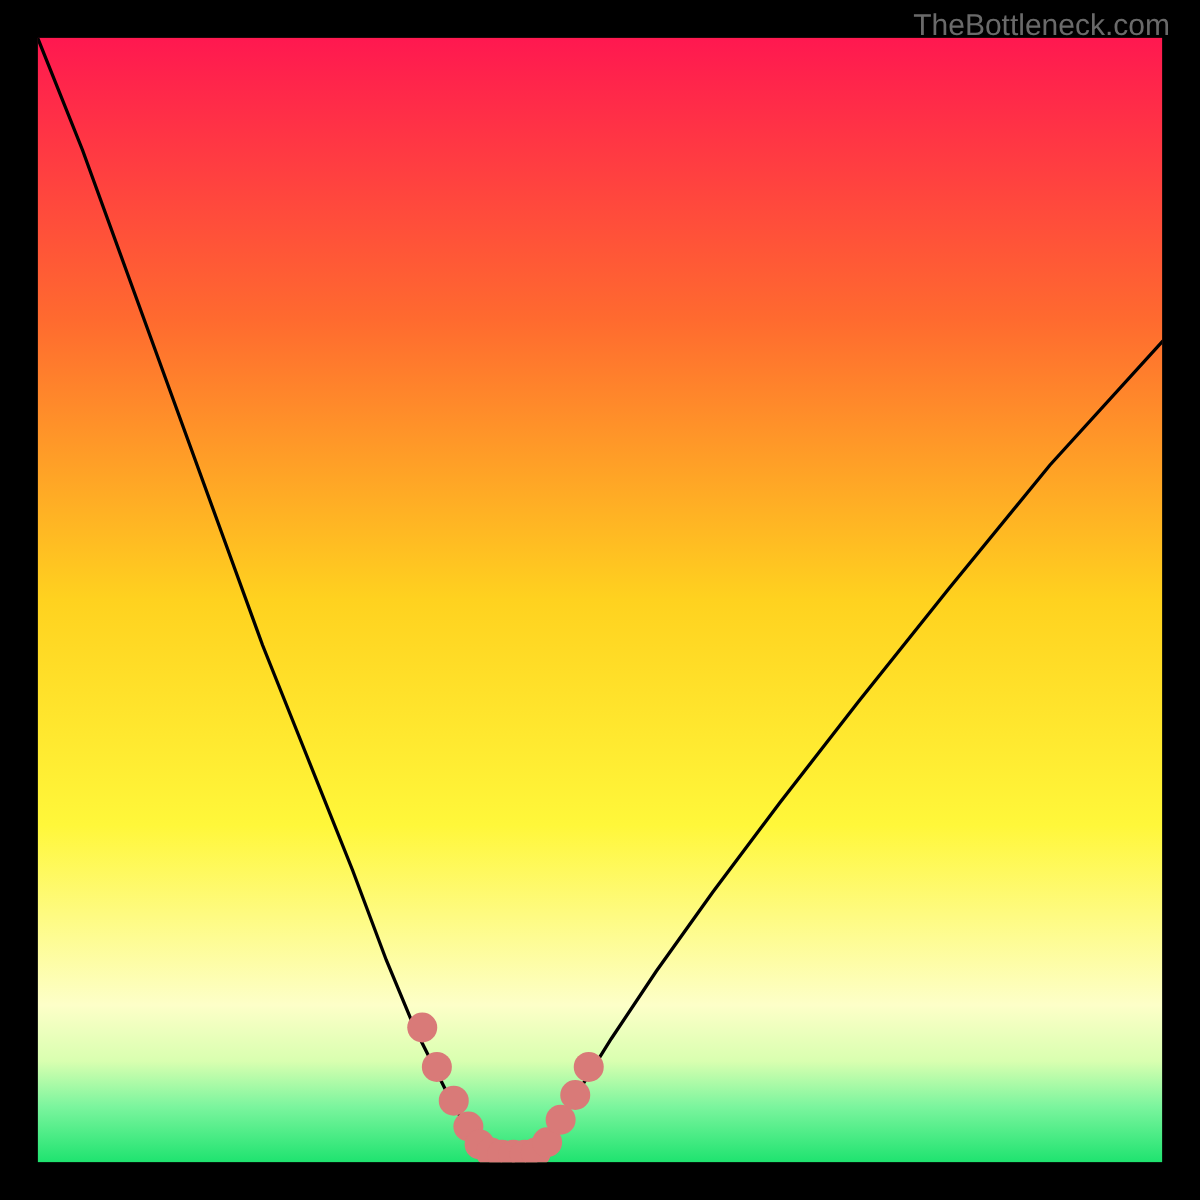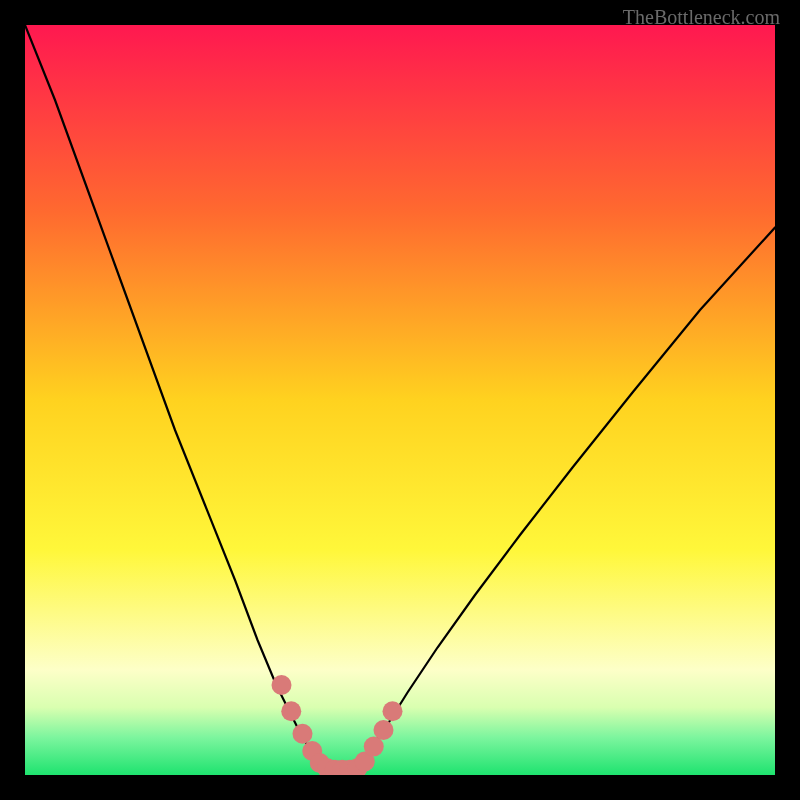--- a/index.html
+++ b/index.html
@@ -11,21 +11,20 @@
     position: relative;
     font-family: Arial, sans-serif;
   }
   .watermark {
     position: absolute;
     top: 6px;
     right: 20px;
     color: #6a6a6a;
     font-size: 20px;
     z-index: 10;
-    font-family: Liberation Serif, serif;
   }
   .plot-area {
     position: absolute;
     left: 25px;
     top: 25px;
     width: 750px;
     height: 750px;
     overflow: hidden;
   }
   .plot-area svg {

